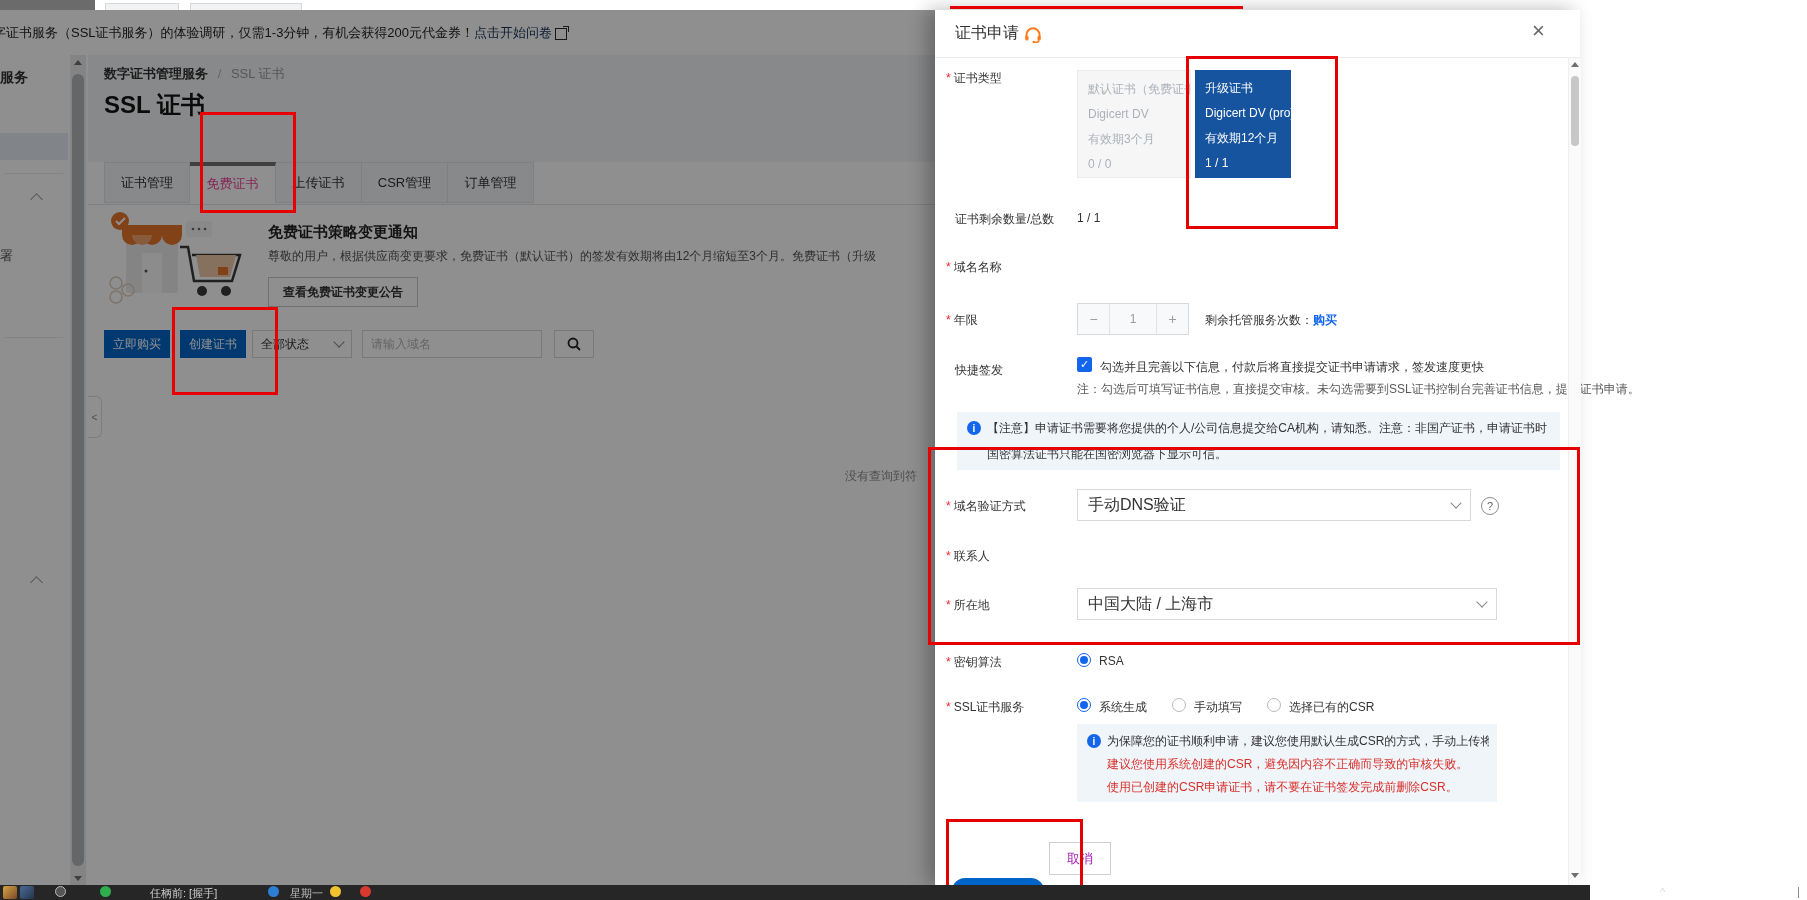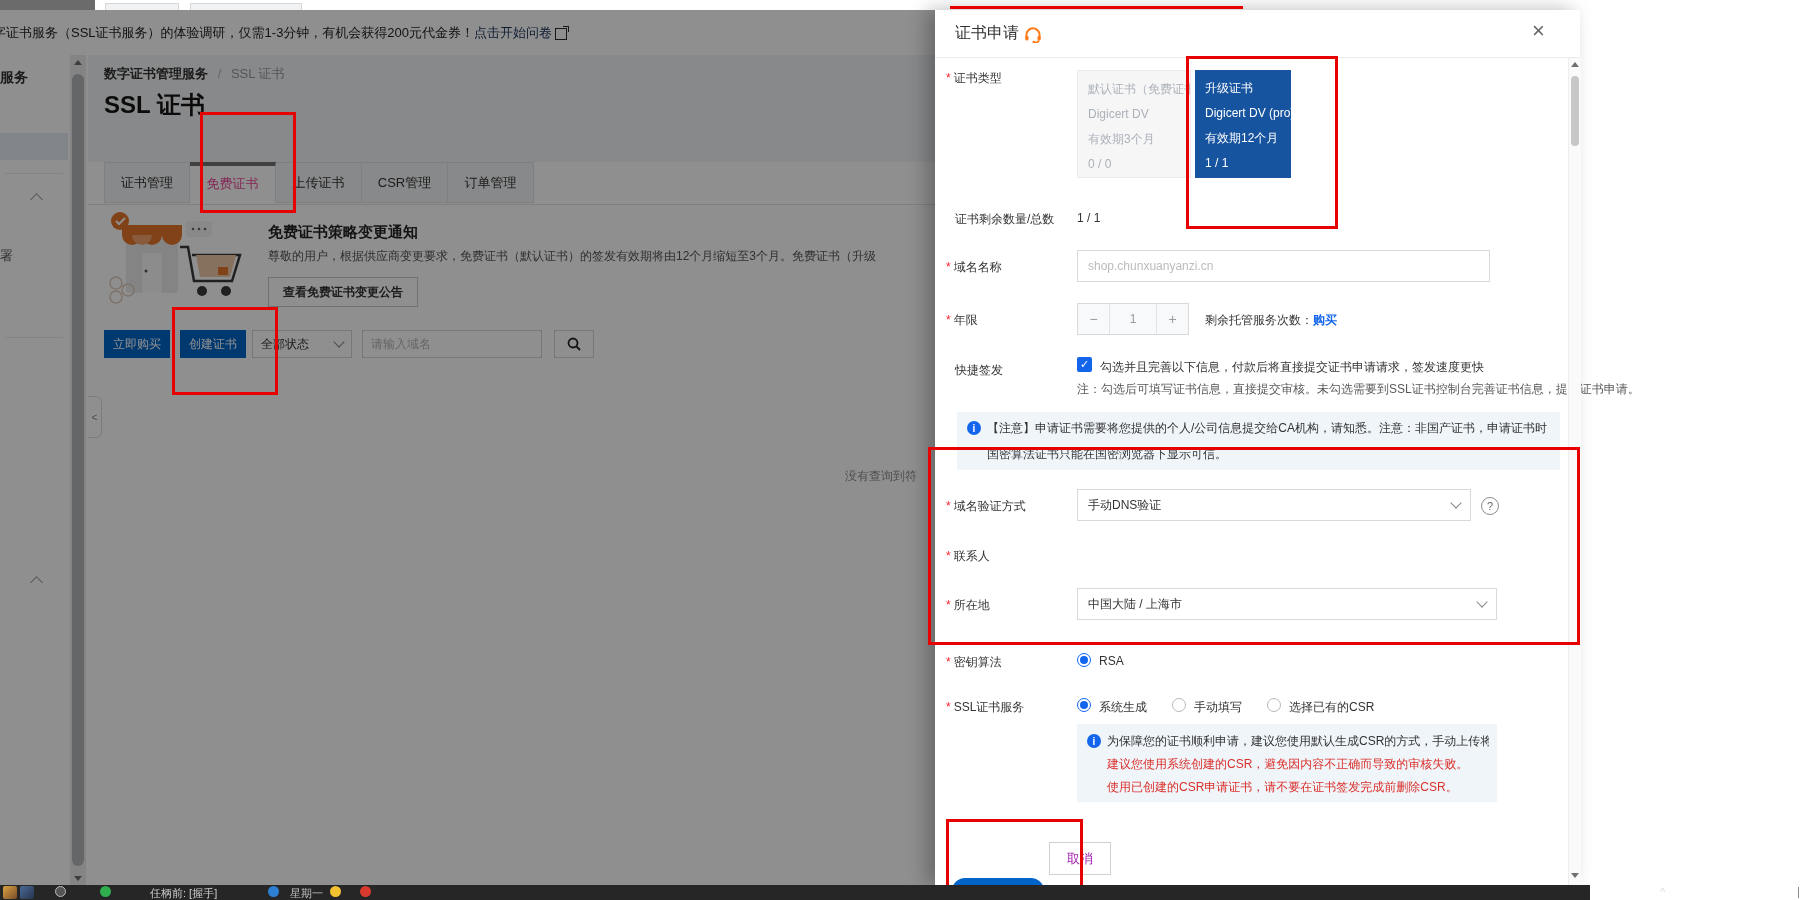--- a/index.html
+++ b/index.html
@@ -81,21 +81,21 @@
   .stepper .c1{width:31px;border-right:1px solid #e3e3e3;}
   .stepper .c2{flex:1;font-size:12px;}
   .stepper .c3{width:31px;border-left:1px solid #e3e3e3;}
   .link{color:#1366ec;}
   .checkbox{position:absolute;left:142px;top:347px;width:15px;height:15px;background:#1366ec;border-radius:2px;color:#fff;font-size:11px;display:flex;align-items:center;justify-content:center;}
   .note-text{position:absolute;font-size:12px;color:#595959;white-space:nowrap;}
   .info-box{position:absolute;background:#f0f5fa;}
   .info-i{position:absolute;width:14px;height:14px;border-radius:50%;background:#1366ec;color:#fff;font-size:10px;font-weight:bold;display:flex;align-items:center;justify-content:center;font-style:normal;}
   .ib-line{position:absolute;font-size:12px;color:#333;white-space:nowrap;}
   .ib-red{color:#d9302b;}
-  .sel-box{position:absolute;box-sizing:border-box;height:32px;background:#fff;border:1px solid #d9d9d9;display:flex;align-items:center;padding:0 10px;font-size:12px;color:#333;}
+  .sel-box{position:absolute;box-sizing:border-box;height:32px;background:#fff;border:1px solid #d9d9d9;display:flex;align-items:center;padding:0 10px;font-size:16px;color:#333;}
   .sel-box .ph{color:#bcbcbc;}
   .help-circle{position:absolute;width:16px;height:16px;border-radius:50%;border:1px solid #8c8c8c;color:#666;font-size:11px;display:flex;align-items:center;justify-content:center;}
   .radio{position:absolute;width:14px;height:14px;border-radius:50%;border:1px solid #b9b9b9;background:#fff;box-sizing:border-box;}
   .radio.sel{border:1px solid #1366ec;}
   .radio.sel::after{content:"";position:absolute;left:2px;top:2px;width:8px;height:8px;border-radius:50%;background:#1366ec;}
   .radio-lab{position:absolute;font-size:12px;color:#333;white-space:nowrap;}
   .dr-btn{position:absolute;height:33px;box-sizing:border-box;display:flex;align-items:center;justify-content:center;font-size:13px;}
   .dr-btn.primary{background:#0064c8;color:#fff;font-weight:bold;}
   .dr-btn.ghost{background:#fff;border:1px solid #d0d0d0;color:#a21caf;}
   .pscroll{position:absolute;left:633px;top:48px;width:12px;height:827px;background:#fafafa;border-left:1px solid #eee;}
@@ -240,21 +240,20 @@
       <div>升级证书</div>
       <div>Digicert DV (pro)</div>
       <div>有效期12个月</div>
       <div>1 / 1</div>
     </div>
 
     <div class="f-label" style="left:20px;top:201px;">证书剩余数量/总数</div>
     <div class="f-label" style="left:142px;top:201px;">1 / 1</div>
 
     <div class="f-label" style="left:11px;top:249px;"><span class="star">*</span><span>域名名称</span></div>
-    <input class="txt-input" style="left: 142px; top: 240px; width: 413px; height: 32px;" placeholder="shop.chunxuanyanzi.cn">
 
     <div class="f-label" style="left:11px;top:302px;"><span class="star">*</span><span>年限</span></div>
     <div class="stepper">
       <div class="cell c1">−</div>
       <div class="cell c2">1</div>
       <div class="cell c3">+</div>
     </div>
     <div class="f-label" style="left:270px;top:302px;">
       <span>剩余托管服务次数：</span><a class="link" href="#" style="text-decoration:none;font-weight:bold;">购买</a>
     </div>

